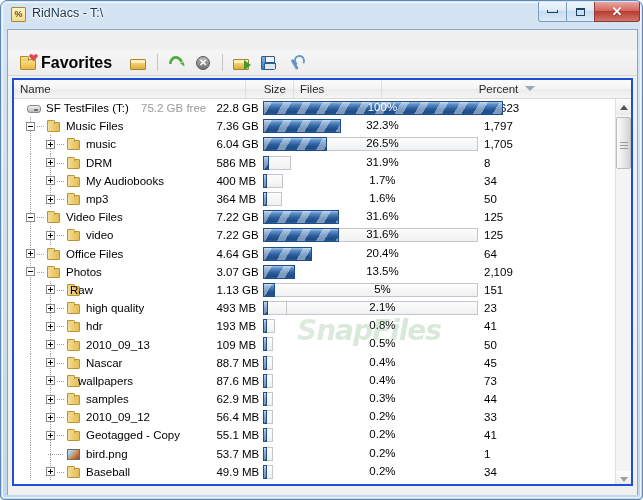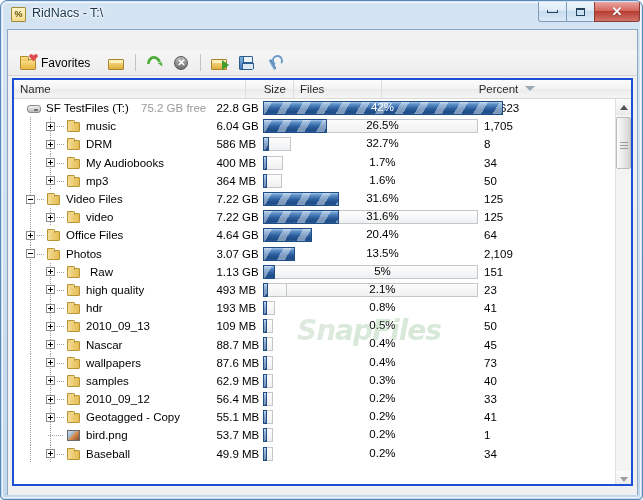--- a/index.html
+++ b/index.html
@@ -105,21 +105,21 @@
     padding-left: 7px;
   }
   .tb-btn {
     height: 22px;
     display: flex; align-items: center;
     padding: 0 4px;
     border: 1px solid transparent;
     border-radius: 2px;
     cursor: default;
   }
-  .tb-label { font-size: 12px; color: #000; margin-left: 4px; }
+  .tb-label { font-size: 16px; color: #000; margin-left: 4px; font-weight: bold; }
   .tb-sep { width: 1px; height: 17px; background: #c4c4c4; margin: 0 5px; }
 
   
   .ico { width: 17px; height: 16px; position: relative; display: inline-block; }
   
   .fld {
     position: absolute; left: 0; bottom: 1px; width: 16px; height: 11px;
     background: linear-gradient(to bottom, #fbe08a, #e8b741);
     border: 1px solid #b08a2c; border-radius: 0 1px 1px 1px;
   }
@@ -499,23 +499,40 @@
             <div class="cell-name">
               <span class="nodeicon" style="left: 13px;">
                 <span class="ni-drive"></span>
               </span>
               <span class="label" style="left: 32px;">SF TestFiles (T:)</span>
               <span class="label freetext" style="left: 122px;">75.2 GB free</span>
             </div>
             <div class="cell-size">22.8 GB</div>
             <div class="cell-pct">
               <div class="bar" style="width: 240px;"></div>
-              <div class="pcttext onbar" style="width: 240px;">42%</div>
+              <div class="pcttext onbar" style="width: 240px;">100%</div>
             </div>
             <div class="cell-files">10,623</div>
+          </div>
+          <div class="row">
+            <div class="cell-name">
+              <div class="guide" style="left: 16px;"></div>
+              <div class="expander" style="left: 12px;"></div>
+              <div class="guide-h" style="left: 23px; width: 7px; top: 9px;"></div>
+              <span class="nodeicon" style="left: 33px;">
+                <span class="ni-folder"></span>
+              </span>
+              <span class="label" style="left: 52px;">Music Files</span>
+            </div>
+            <div class="cell-size">7.36 GB</div>
+            <div class="cell-pct">
+              <div class="bar" style="width: 78px;"></div>
+              <div class="pcttext" style="width: 240px;">32.3%</div>
+            </div>
+            <div class="cell-files">1,797</div>
           </div>
           <div class="row">
             <div class="cell-name">
               <div class="guide" style="left: 16px;"></div>
               <div class="guide" style="left: 36px;"></div>
               <div class="expander plus" style="left: 32px;"></div>
               <div class="guide-h" style="left: 43px; width: 7px; top: 9px;"></div>
               <span class="nodeicon" style="left: 53px;">
                 <span class="ni-folder"></span>
               </span>
@@ -537,21 +554,21 @@
               <div class="guide-h" style="left: 43px; width: 7px; top: 9px;"></div>
               <span class="nodeicon" style="left: 53px;">
                 <span class="ni-folder"></span>
               </span>
               <span class="label" style="left: 72px;">DRM</span>
             </div>
             <div class="cell-size">586 MB</div>
             <div class="cell-pct">
               <div class="barback" style="width: 28px;"></div>
               <div class="bar" style="width: 6px;"></div>
-              <div class="pcttext" style="width: 240px;">32.7%</div>
+              <div class="pcttext" style="width: 240px;">31.9%</div>
             </div>
             <div class="cell-files">8</div>
           </div>
           <div class="row">
             <div class="cell-name">
               <div class="guide" style="left: 16px;"></div>
               <div class="guide" style="left: 36px;"></div>
               <div class="expander plus" style="left: 32px;"></div>
               <div class="guide-h" style="left: 43px; width: 7px; top: 9px;"></div>
               <span class="nodeicon" style="left: 53px;">
@@ -658,21 +675,21 @@
           </div>
           <div class="row">
             <div class="cell-name">
               <div class="guide" style="left: 16px;"></div>
               <div class="guide" style="left: 36px;"></div>
               <div class="expander plus" style="left: 32px;"></div>
               <div class="guide-h" style="left: 43px; width: 7px; top: 9px;"></div>
               <span class="nodeicon" style="left: 53px;">
                 <span class="ni-folder"></span>
               </span>
-              <span class="label" style="left: 76px;">Raw</span>
+              <span class="label" style="left: 56px;">Raw</span>
             </div>
             <div class="cell-size">1.13 GB</div>
             <div class="cell-pct">
               <div class="barback" style="width: 215px;"></div>
               <div class="bar" style="width: 12px;"></div>
               <div class="pcttext" style="width: 240px;">5%</div>
             </div>
             <div class="cell-files">151</div>
           </div>
           <div class="row">
@@ -754,21 +771,21 @@
           </div>
           <div class="row">
             <div class="cell-name">
               <div class="guide" style="left: 16px;"></div>
               <div class="guide" style="left: 36px;"></div>
               <div class="expander plus" style="left: 32px;"></div>
               <div class="guide-h" style="left: 43px; width: 7px; top: 9px;"></div>
               <span class="nodeicon" style="left: 53px;">
                 <span class="ni-folder"></span>
               </span>
-              <span class="label" style="left: 72px; text-align: center;">wallpapers</span>
+              <span class="label" style="left: 64px; text-align: center;">wallpapers</span>
             </div>
             <div class="cell-size">87.6 MB</div>
             <div class="cell-pct">
               <div class="barback" style="width: 10px;"></div>
               <div class="bar" style="width: 4px;"></div>
               <div class="pcttext" style="width: 240px;">0.4%</div>
             </div>
             <div class="cell-files">73</div>
           </div>
           <div class="row">
@@ -781,21 +798,21 @@
                 <span class="ni-folder"></span>
               </span>
               <span class="label" style="left: 72px;">samples</span>
             </div>
             <div class="cell-size">62.9 MB</div>
             <div class="cell-pct">
               <div class="barback" style="width: 10px;"></div>
               <div class="bar" style="width: 4px;"></div>
               <div class="pcttext" style="width: 240px;">0.3%</div>
             </div>
-            <div class="cell-files">40</div>
+            <div class="cell-files">44</div>
           </div>
           <div class="row">
             <div class="cell-name">
               <div class="guide" style="left: 16px;"></div>
               <div class="guide" style="left: 36px;"></div>
               <div class="expander plus" style="left: 32px;"></div>
               <div class="guide-h" style="left: 43px; width: 7px; top: 9px;"></div>
               <span class="nodeicon" style="left: 53px;">
                 <span class="ni-folder"></span>
               </span>

